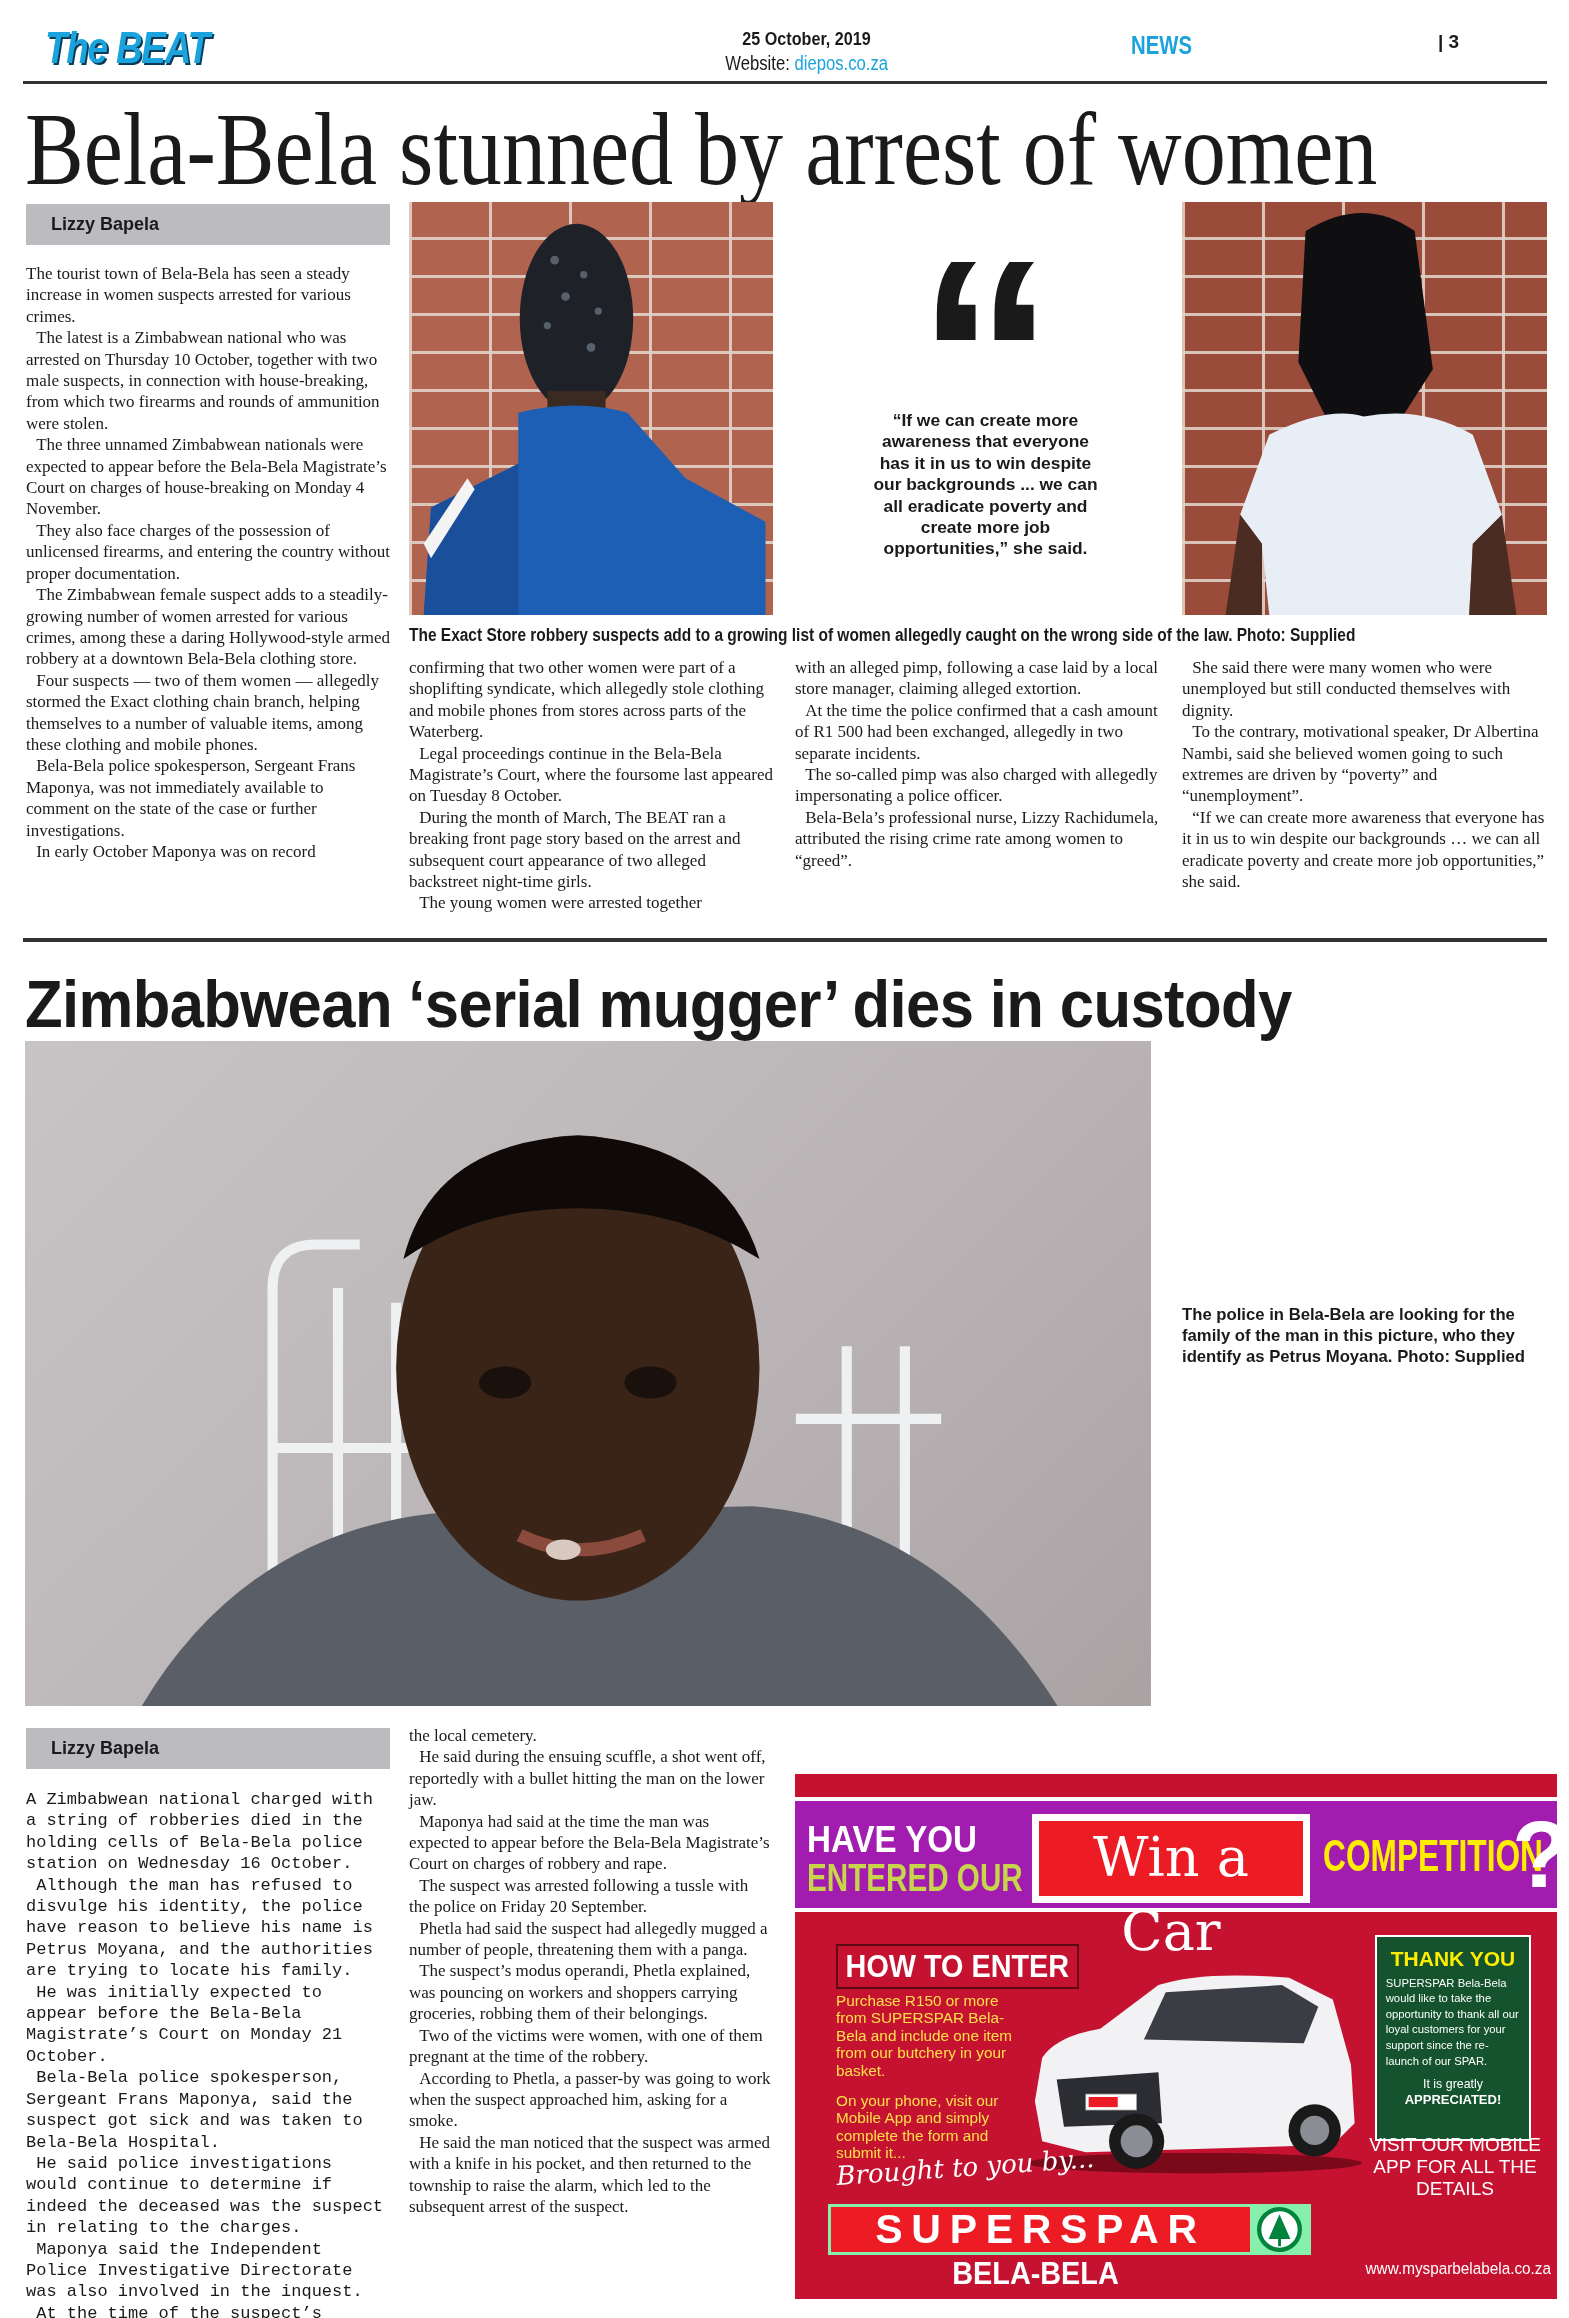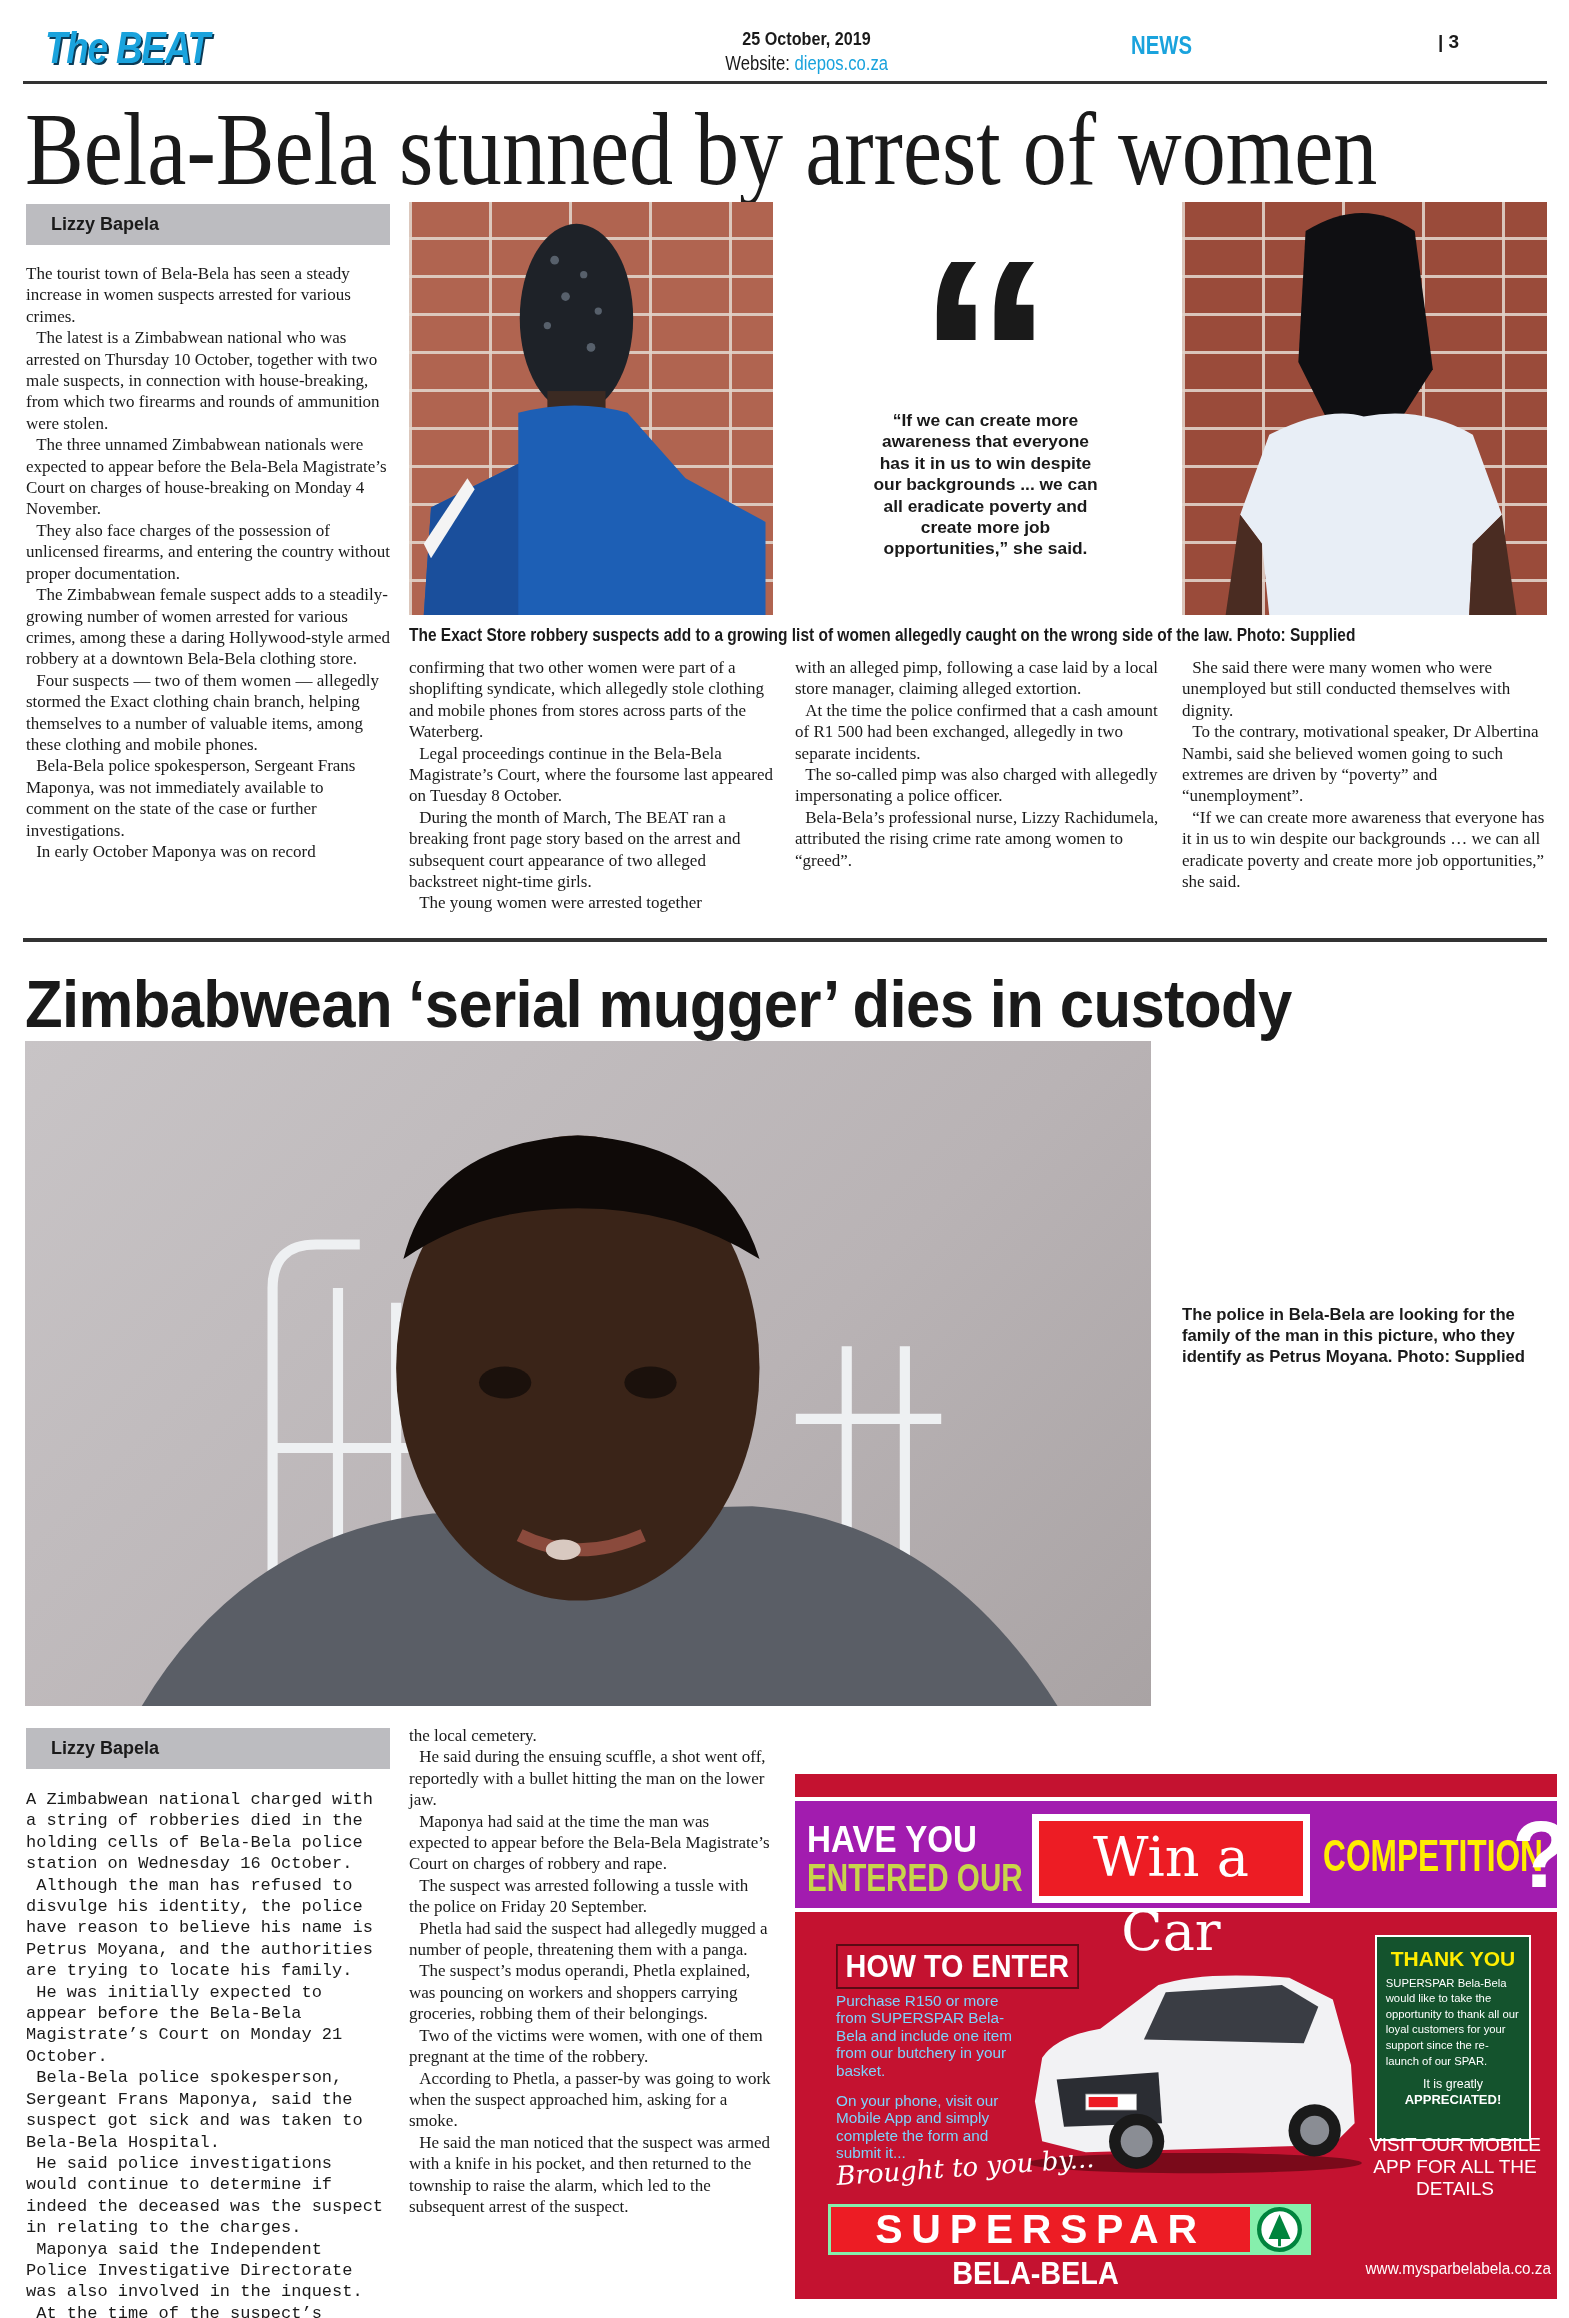--- a/index.html
+++ b/index.html
@@ -54,21 +54,21 @@
   .ad-band { position: absolute; left: 0; top: 23px; width: 100%; height: 115px; background: #a21caf; border-top: 4.4px solid #fff; border-bottom: 4.4px solid #fff; }
   .ad-have { position: absolute; left: 11.6px; top: 20.4px; font-family: "Liberation Sans", sans-serif; font-weight: 900; font-size: 36px; line-height: 38px; color: #fff; transform: scaleX(0.92); transform-origin: left top; }
   .ad-entered { position: absolute; left: 11.6px; top: 58px; font-family: "Liberation Sans", sans-serif; font-weight: 900; font-size: 38px; line-height: 38px; color: #c8d44a; transform: scaleX(0.78); transform-origin: left top; }
   .ad-win { position: absolute; left: 237px; top: 13px; width: 278px; height: 89px; background: #fff; padding: 7.3px; }
   .ad-win-inner { width: 100%; height: 100%; background: #ed1c24; color: #fff; font-family: "DejaVu Serif", serif; font-size: 54px; text-align: center; line-height: 74px; }
   .ad-comp { position: absolute; left: 528px; top: 26px; font-family: "Liberation Sans", sans-serif; font-weight: 900; font-size: 44px; color: #ffed00; line-height: 58px; transform: scaleX(0.72); transform-origin: left top; }
   .ad-q { position: absolute; left: 717px; top: 5.8px; font-family: "Liberation Sans", sans-serif; font-weight: 900; font-size: 95px; color: #fff; line-height: 95px; }
 
   .ad-howto { position: absolute; left: 41px; top: 170px; border: 2.2px solid #5a0a14; padding: 0 8.7px; font-family: "Liberation Sans", sans-serif; font-weight: bold;
               font-size: 32px; color: #fff; line-height: 41px; transform: scaleX(0.9); transform-origin: left top; }
-  .ad-steps { position: absolute; left: 41px; top: 218px; width: 189px; font-family: "Liberation Sans", sans-serif; font-size: 15.3px; line-height: 17.4px; color: #7dd3fc; }
+  .ad-steps { position: absolute; left: 41px; top: 218px; width: 189px; font-family: "Liberation Sans", sans-serif; font-size: 15.3px; line-height: 17.4px; color: #fde047; }
   .ad-steps p { margin-bottom: 13px; }
   .ad-brought { position: absolute; left: 41px; top: 378px; font-family: "DejaVu Serif", serif; font-style: italic; font-size: 26px; color: #fff; transform: rotate(-4deg); }
   .ad-car { position: absolute; left: 218px; top: 182px; width: 349px; height: 218px; }
   .ad-thanks { position: absolute; left: 580px; top: 161px; width: 156px; height: 206px; background: #14532d; border: 2.2px solid #fff; padding: 10.2px 8.7px; color: #fff; font-family: "Liberation Sans", sans-serif; }
   .ad-thanks h3 { color: #ffed00; font-size: 21px; font-weight: 900; text-align: center; margin-bottom: 4.4px; }
   .ad-thanks .body { font-size: 11.3px; line-height: 15.6px; }
   .ad-thanks .greatly { text-align: center; font-size: 12.4px; margin-top: 7.3px; line-height: 16px; }
   .ad-thanks .greatly b { display: block; font-size: 13px; }
   .ad-visit { position: absolute; left: 574px; top: 360px; width: 172px; text-align: center; color: #fff; font-family: "Liberation Sans", sans-serif; font-size: 19px; line-height: 22px; }
   .ad-url { position: absolute; left: 509px; top: 484px; width: 247px; text-align: right; color: #fff; font-family: "Liberation Sans", sans-serif; font-size: 17.4px; transform: scaleX(0.88); transform-origin: right top; }

